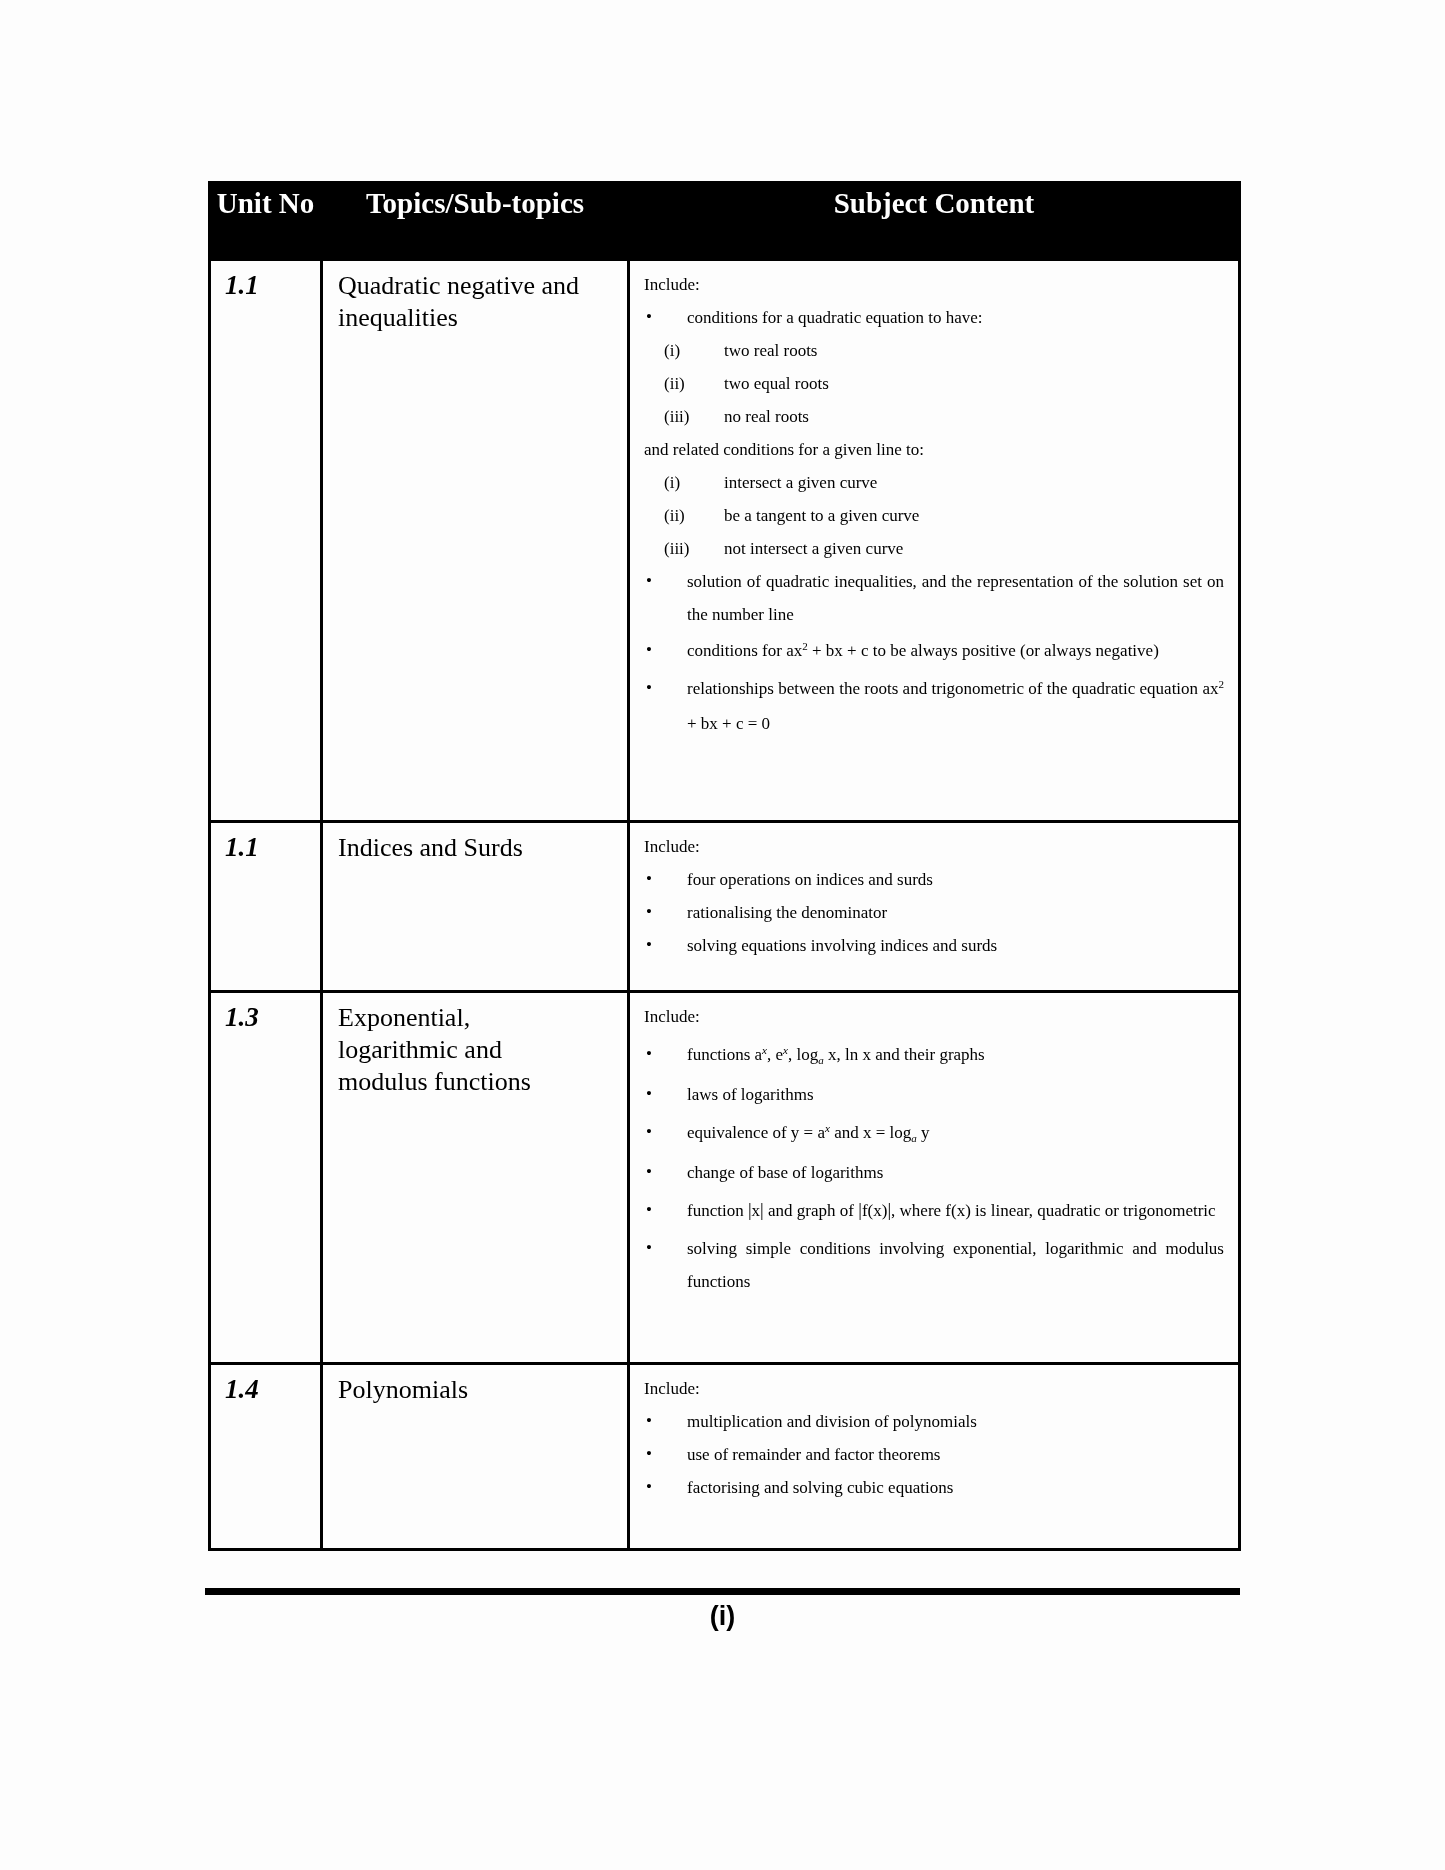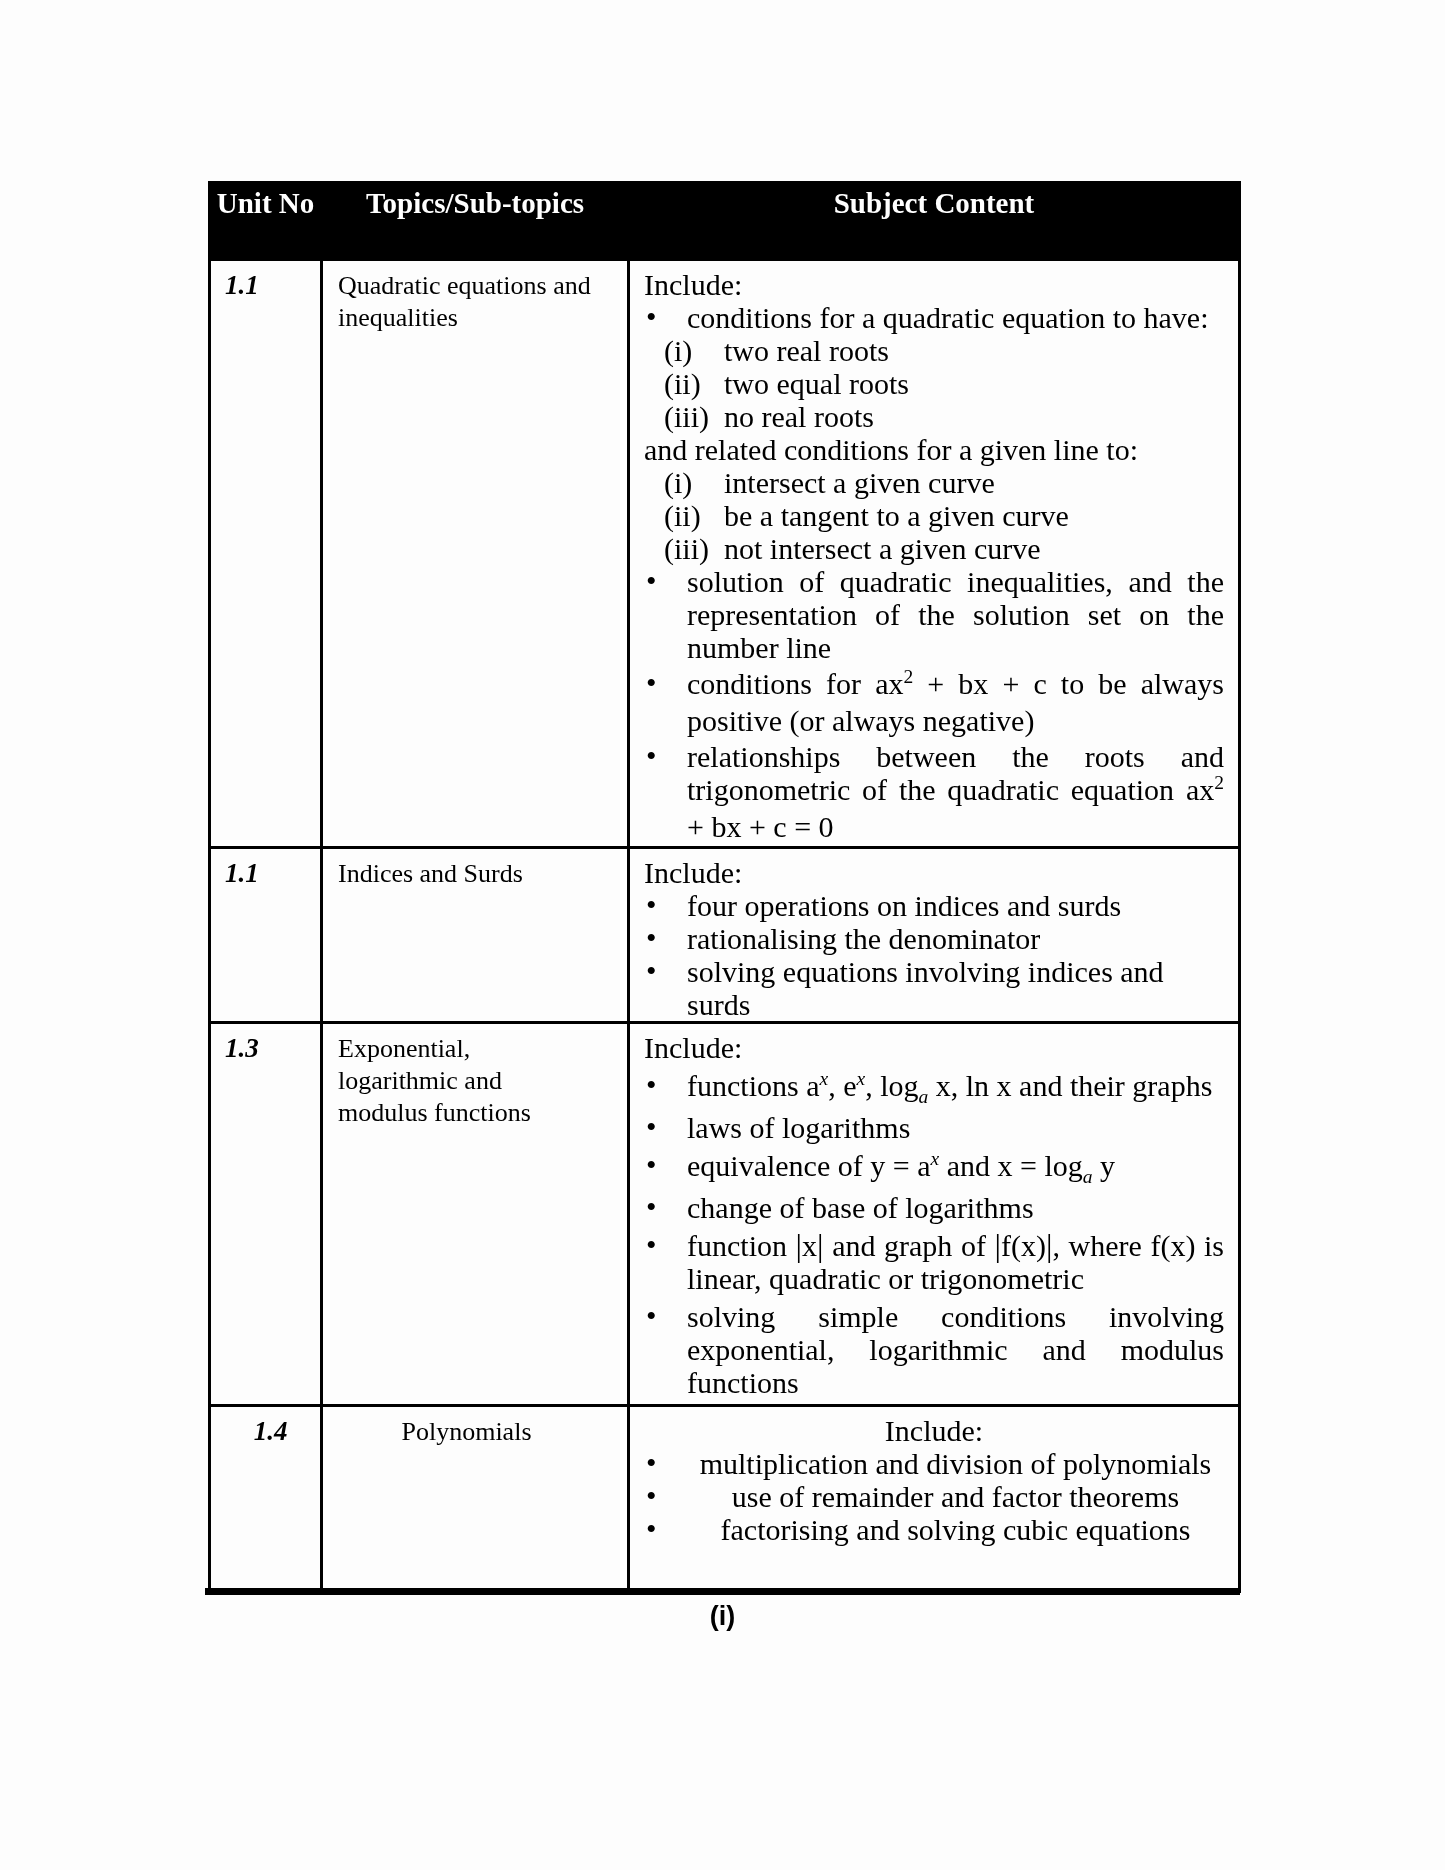--- a/index.html
+++ b/index.html
@@ -32,27 +32,27 @@
   thead th.sep { border-left:3px solid #c2410c; }
   td.unit {
     font-weight:bold; font-style:italic; font-size:27px;
     padding:9px 4px 0 14px;
   }
   td.topic {
     font-size:26px; line-height:32px;
     padding:9px 32px 0 15px;
   }
   td.content {
-    font-size:30px; line-height:33px;
+    font-size:17px; line-height:33px;
     padding:7px 14px 0 14px;
   }
   tr.row-h-562 td { height:562px; }
   tr.row-h-170 td { height:170px; }
   tr.row-h-372 td { height:372px; }
-  tr.row-h-186 td { height:186px;text-align:center; }
+  tr.row-h-186 td { height:186px; }
 
   .line { position:relative; }
   .line.bullet { padding-left:43px; }
   .line.bullet > .marker { position:absolute; left:2px; top:-1px; }
   .line.roman { padding-left:20px; }
   .roman-label { display:inline-block; width:60px; }
   .line.justify { text-align:justify; text-align-last:left; }
   .line.math { margin:3px 0; }
   tr.spread .line { margin-bottom:5px; }
 
@@ -86,21 +86,21 @@
     <thead>
       <tr>
         <th>Unit No</th>
         <th class="sep">Topics/Sub-topics</th>
         <th class="sep">Subject Content</th>
       </tr>
     </thead>
     <tbody>
       <tr class="row-h-562">
         <td class="unit">1.1</td>
-        <td class="topic">Quadratic equations and inequalities</td>
+        <td class="topic">Quadratic negative and inequalities</td>
         <td class="content">
             <div class="line plain"><span>Include:</span></div>
             <div class="line bullet"><span class="marker">•</span><span>conditions for a quadratic equation to have:</span></div>
             <div class="line roman"><span class="roman-label">(i)</span><span>two real roots</span></div>
             <div class="line roman"><span class="roman-label">(ii)</span><span>two equal roots</span></div>
             <div class="line roman"><span class="roman-label">(iii)</span><span>no real roots</span></div>
             <div class="line plain"><span>and related conditions for a given line to:</span></div>
             <div class="line roman"><span class="roman-label">(i)</span><span>intersect a given curve</span></div>
             <div class="line roman"><span class="roman-label">(ii)</span><span>be a tangent to a given curve</span></div>
             <div class="line roman"><span class="roman-label">(iii)</span><span>not intersect a given curve</span></div>

